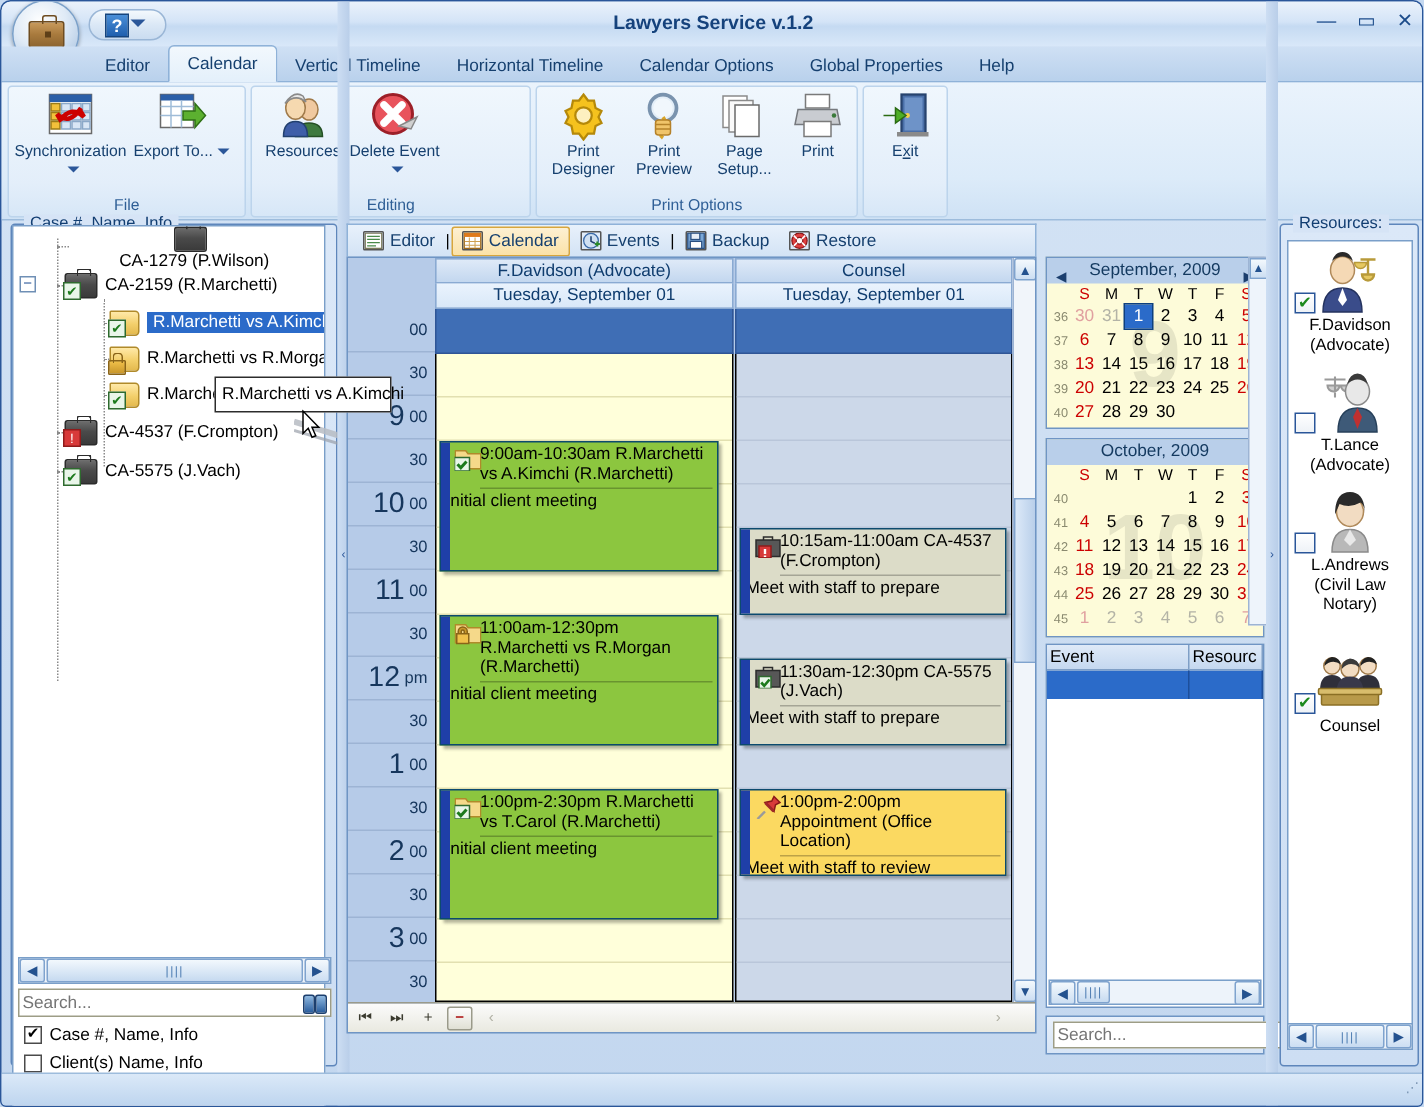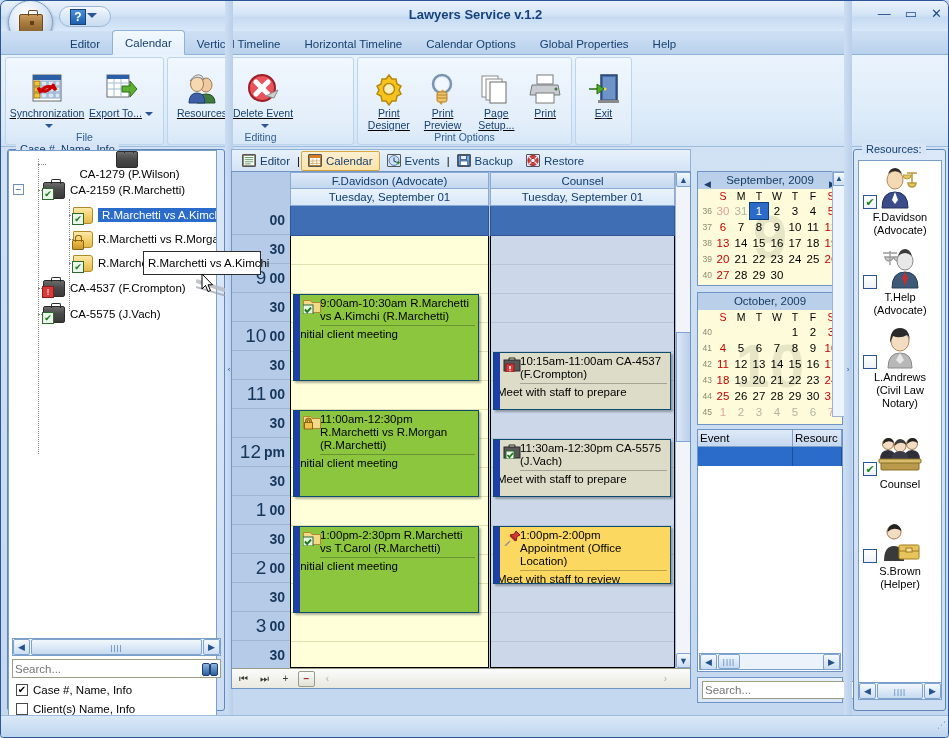--- a/index.html
+++ b/index.html
@@ -83,21 +83,21 @@
     position:absolute; left:0; top:54px; width:949px; height:92px;
     background: linear-gradient(180deg,#eaf3fc 0%, #dcebf9 70%, #cfe2f5 100%);
     border-bottom:1px solid #9dbcdc;
     padding:2px 4px;
     display:flex; gap:3px;
   }
   .rgroup {
     position:relative; height:88px;
     border:1px solid #bcd4ec; border-radius:3px;
     background: linear-gradient(180deg,#f0f7fd 0%, #e3eefa 75%, #d7e7f7 100%);
-    display:flex; align-items:flex-start; padding:12px 4px 0 4px;text-decoration:underline;
+    display:flex; align-items:flex-start; padding:0 4px 0 4px;
   }
   .rgroup-label {
     position:absolute; bottom:1px; left:0; width:100%; text-align:center;
     font-size:10.5px; color:#2f5f96;
   }
   .rbtn {
     width:74px; display:flex; flex-direction:column; align-items:center; cursor:default;
     padding-top:2px;
   }
   .rbtn .ico { width:34px; height:34px; margin-bottom:2px; }
@@ -249,21 +249,21 @@
   .gutter {
     position:absolute; left:0; top:34px; width:58px; bottom:20px;
     background:#b6cbe8;
   }
   .slot {
     position:absolute; left:0; width:58px; height:29px;
     border-bottom:1px solid #9db4d4;
     display:flex; align-items:center; justify-content:flex-end; padding-right:5px;
   }
   .slot .hh { font-size:19px; color:#16365c; margin-right:3px; }
-  .slot .mm { font-size:14px; color:#16365c;font-weight:bold; }
+  .slot .mm { font-size:11px; color:#16365c; }
   .col {
     position:absolute; top:64px; bottom:20px; overflow:hidden;
   }
   .col.left-col { background:#ffffda; border:1px solid #000; border-top:none;}
   .col.right-col { background:#ccd8e9; border:1px solid #000; border-top:none;}
   .hline { position:absolute; left:0; right:0; border-bottom:1px solid #e2e0b0; }
   .hline.dk { border-bottom:1px solid #b9c6da; }
   .ev {
     position:absolute; border:1px solid #0c4a6e; box-shadow:2px 2px 2px rgba(0,0,0,.3);
     padding:2px 3px 2px 26px; font-size:11.5px; color:#000; cursor:default; overflow:hidden;
@@ -1079,21 +1079,21 @@
         <div class="avatar">
           <svg viewBox="0 0 46 42" width="46" height="42">
             <path d="M6 6 h14 M13 4 v14 M8 10 a4 4 0 0 0 8 0z M17 10 a4 4 0 0 0 8 0z" stroke="#9a9a9a" stroke-width="1.4" fill="#cfcfcf"></path>
             <ellipse cx="28" cy="14" rx="8" ry="9" fill="#e8e8e8" stroke="#8a8a8a"></ellipse>
             <path d="M21 9 q7 -6 14 0 q-2 -7 -7 -7 t-7 7z" fill="#3a3a3a"></path>
             <path d="M15 41 q0 -16 13 -16 t13 16z" fill="#3e5a78" stroke="#27405a"></path>
             <path d="M28 25 l-3 6 3 8 3 -8z" fill="#c03030"></path>
           </svg>
         </div>
         <div class="rcb"></div>
-        <div class="rlabel">T.Help (Advocate)</div>
+        <div class="rlabel">T.Lance (Advocate)</div>
       </div>
 
       <div class="res-item">
         <div class="avatar">
           <svg viewBox="0 0 46 42" width="46" height="42">
             <ellipse cx="23" cy="14" rx="9" ry="10" fill="#f2dcc2" stroke="#b08a5a"></ellipse>
             <path d="M13 16 q0 -15 10 -15 t10 15 q0 -6 -3 -8 q-7 4 -14 1z" fill="#2a2a2a"></path>
             <path d="M11 41 q0 -15 12 -15 t12 15z" fill="#b8b8b8" stroke="#8a8a8a"></path>
             <path d="M23 26 l-4 7 4 4 4 -4z" fill="#e8e8e8"></path>
           </svg>
@@ -1115,34 +1115,20 @@
             <path d="M23 5 a6.5 6.5 0 0 1 6.5 6 q-6.5 -5 -12 1 a6.5 6.5 0 0 1 5.5 -7z" fill="#3a3a3a"></path>
             <path d="M14 28 q0 -11 9 -11 t9 11z" fill="#39394a"></path>
             <rect x="4" y="27" width="38" height="9" rx="1" fill="#b89a4a" stroke="#8a6f24"></rect>
             <rect x="2" y="25" width="42" height="4" rx="1" fill="#d8bd6c" stroke="#8a6f24"></rect>
           </svg>
         </div>
         <div class="rcb">✔</div>
         <div class="rlabel">Counsel</div>
       </div>
 
-      <div class="res-item" style="margin-top:20px;">
-        <div class="avatar">
-          <svg viewBox="0 0 46 42" width="46" height="42">
-            <circle cx="17" cy="11" r="7" fill="#f2dcc2" stroke="#a07a4a"></circle>
-            <path d="M17 3 a8 8 0 0 1 7.5 7 q-8 -5 -14 1 a8 8 0 0 1 6.5 -8z" fill="#222"></path>
-            <path d="M7 40 q0 -15 10 -15 t10 15z" fill="#3a3a3a"></path>
-            <rect x="22" y="24" width="20" height="14" rx="1.5" fill="#e8c45c" stroke="#a07a1a"></rect>
-            <path d="M22 30 h20" stroke="#a07a1a"></path>
-            <rect x="29" y="27" width="6" height="4" fill="#f5e0a0" stroke="#a07a1a"></rect>
-          </svg>
-        </div>
-        <div class="rcb"></div>
-        <div class="rlabel">S.Brown (Helper)</div>
-      </div>
     </div>
 
     <div class="res-hscroll">
       <div class="sb-btn">◀</div>
       <div class="sb-thumb">
           <span class="grip">||||</span>
         </div>
       <div class="sb-btn">▶</div>
     </div>
   </div>

